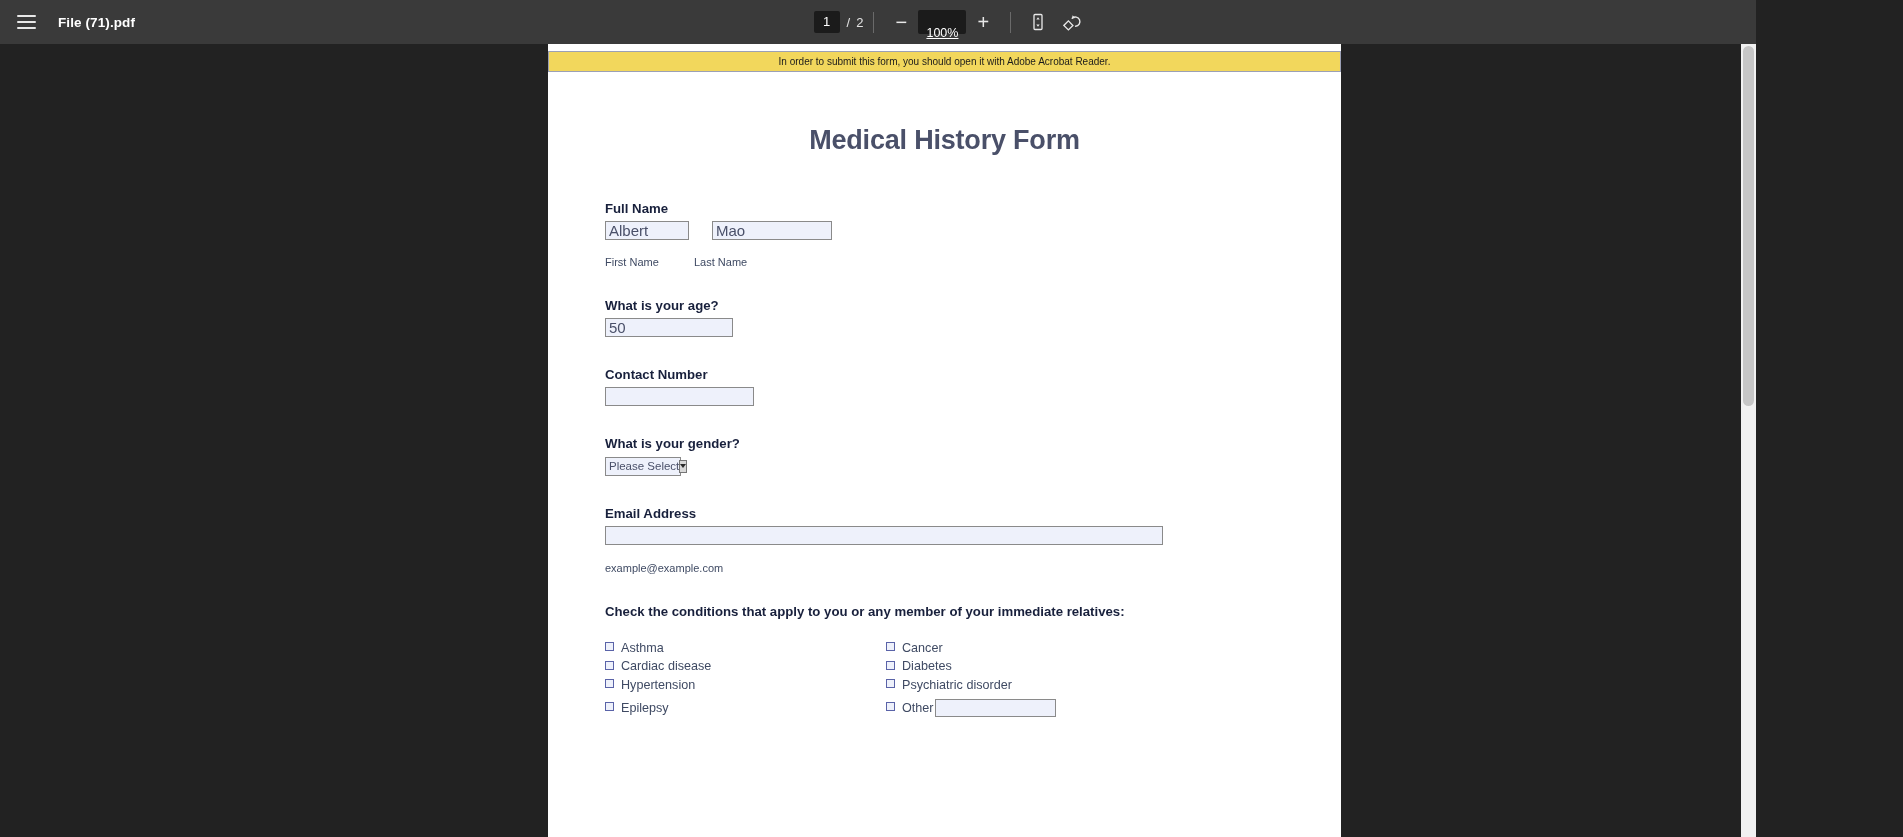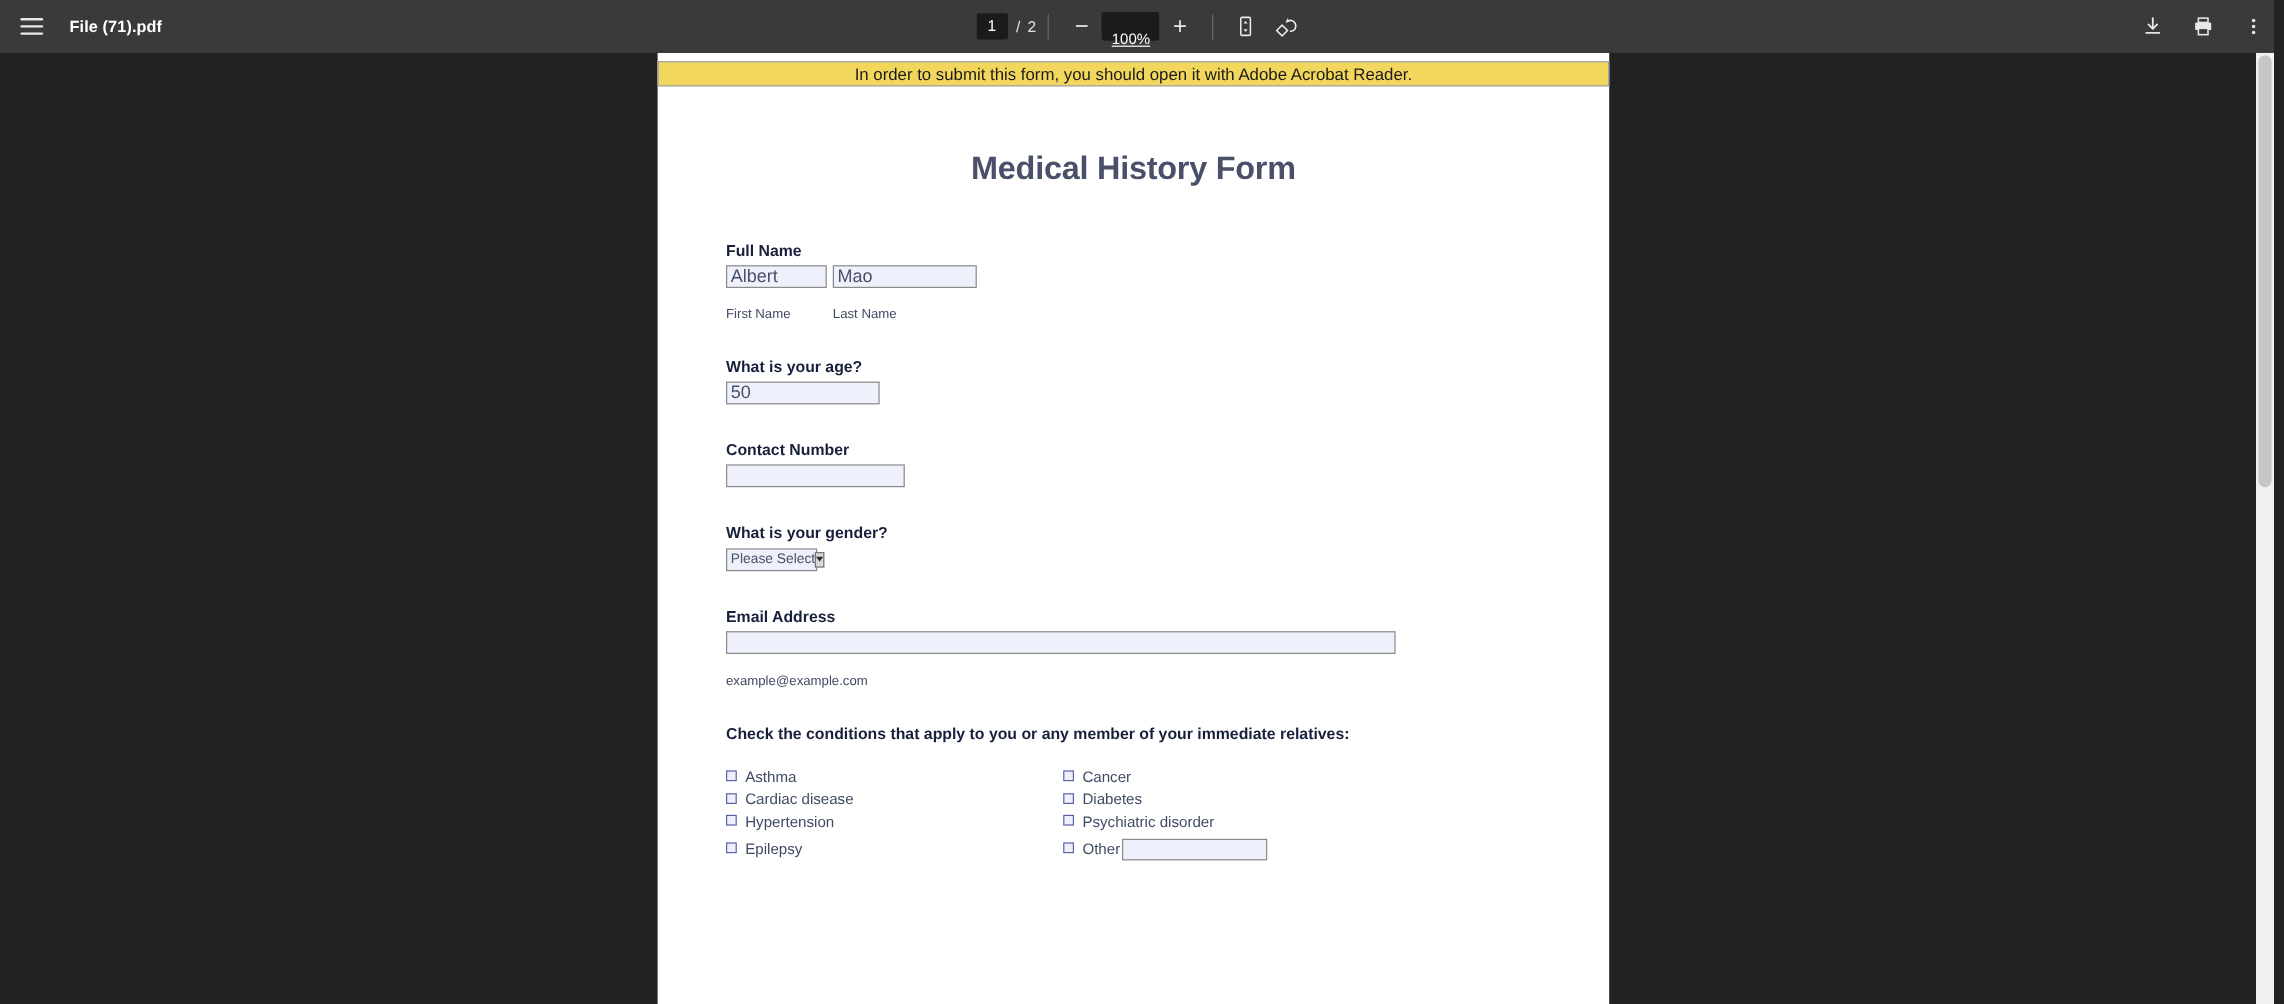--- a/index.html
+++ b/index.html
@@ -7,21 +7,21 @@
   html, body {
     margin: 0; padding: 0;
     width: 1903px; height: 837px;
     overflow: hidden;
     background: #222222;
     font-family: "Liberation Sans", sans-serif;
   }
 
   #app {
     position: relative;
-    width: 1895px;
+    width: 1756px;
     height: 837px;
     background: #14532d;
     overflow: hidden;
   }
 
   
   .toolbar {
     position: absolute;
     top: 0; left: 0;
     width: 1903px;
@@ -165,21 +165,21 @@
     background: #ffffff;
   }
 
   .notice-bar {
     margin: 7px 0 0 0;
     height: 21px;
     background: #f2d košt;
     background: #f2d75c;
     border: 1px solid #9ba0b5;
     color: #1b1b1b;
-    font-size: 14px;
+    font-size: 10px;
     display: flex;
     align-items: center;
     justify-content: center;
     font-family: "Liberation Sans", sans-serif;
   }
 
   .doc-title {
     text-align: center;
     color: #4a5069;
     font-size: 27px;
@@ -214,21 +214,21 @@
     outline: none;
     line-height: 17px;
   }
   .pdf-input::placeholder { color: #a7a7a7; }
 
   .name-row {
     display: flex;
     gap: 5px;
   }
   .inp-first { width: 84px; }
-  .inp-last  { width: 120px; }
+  .inp-last  { width: 120px; margin-left: 18px; }
 
   .sub-row {
     display: flex;
     gap: 5px;
     margin-top: 16px;
   }
   .sub-label {
     color: #3f4a63;
     font-size: 11px;
     font-family: "Liberation Sans", sans-serif;

